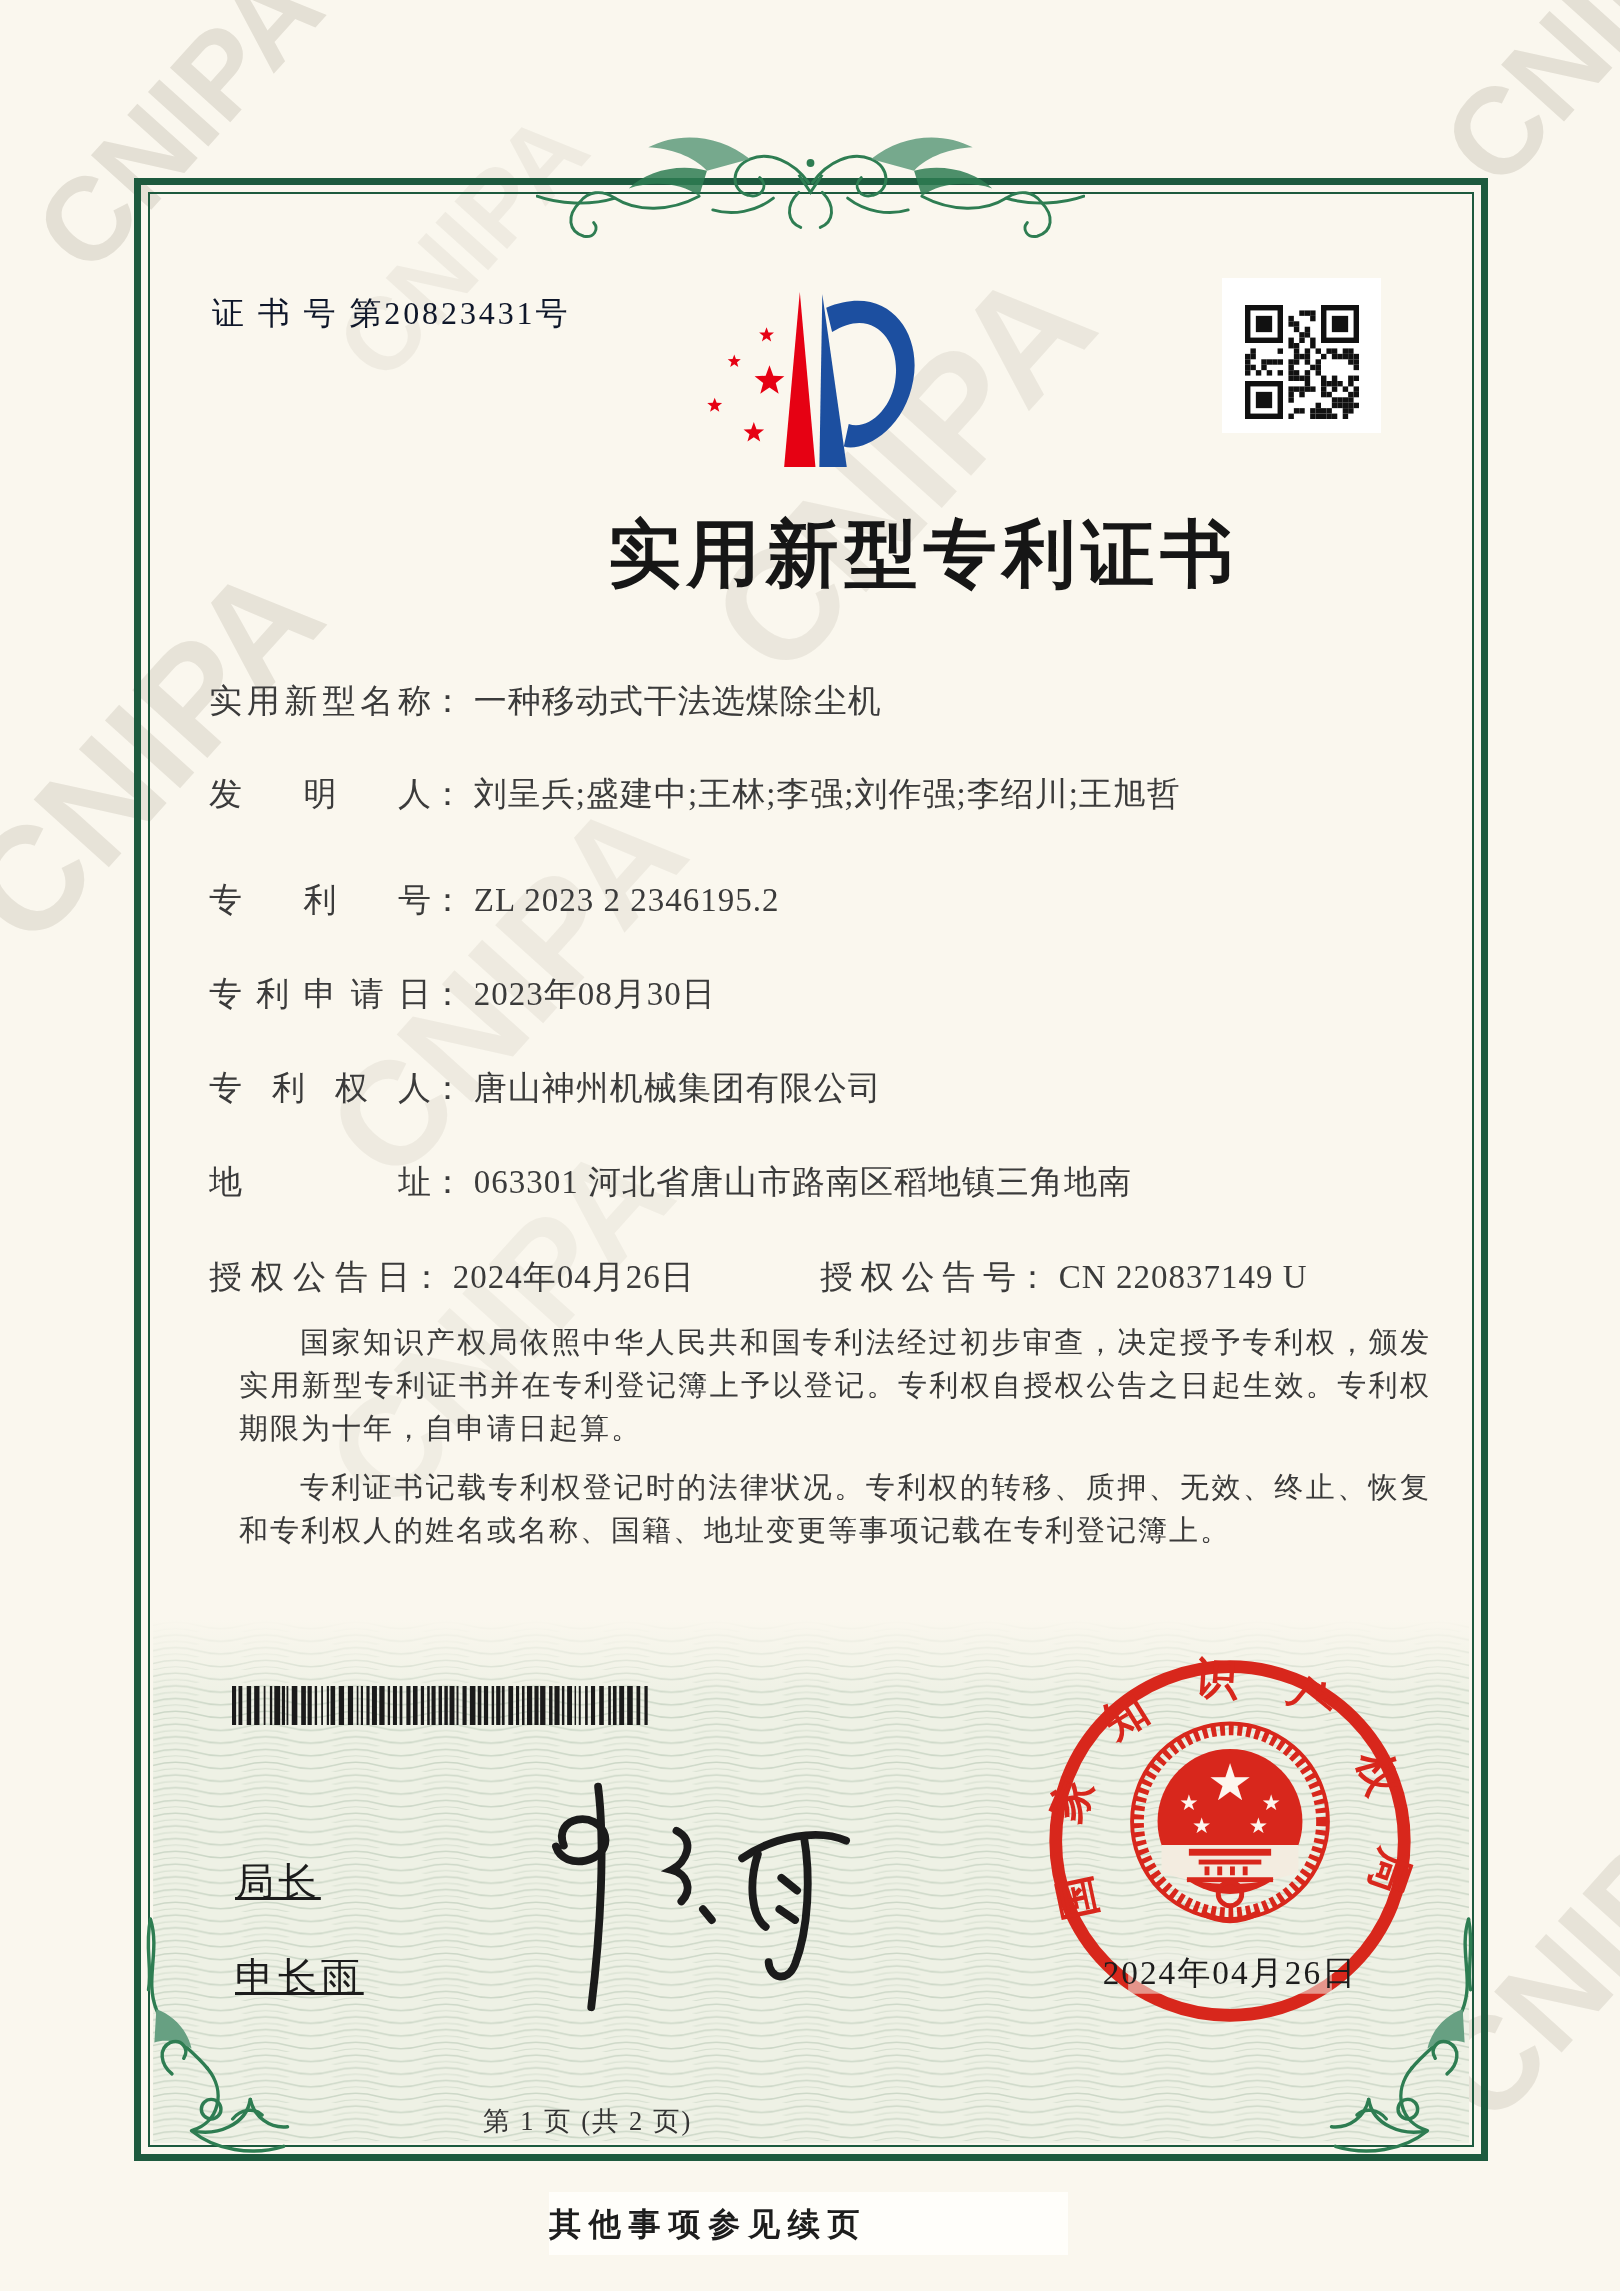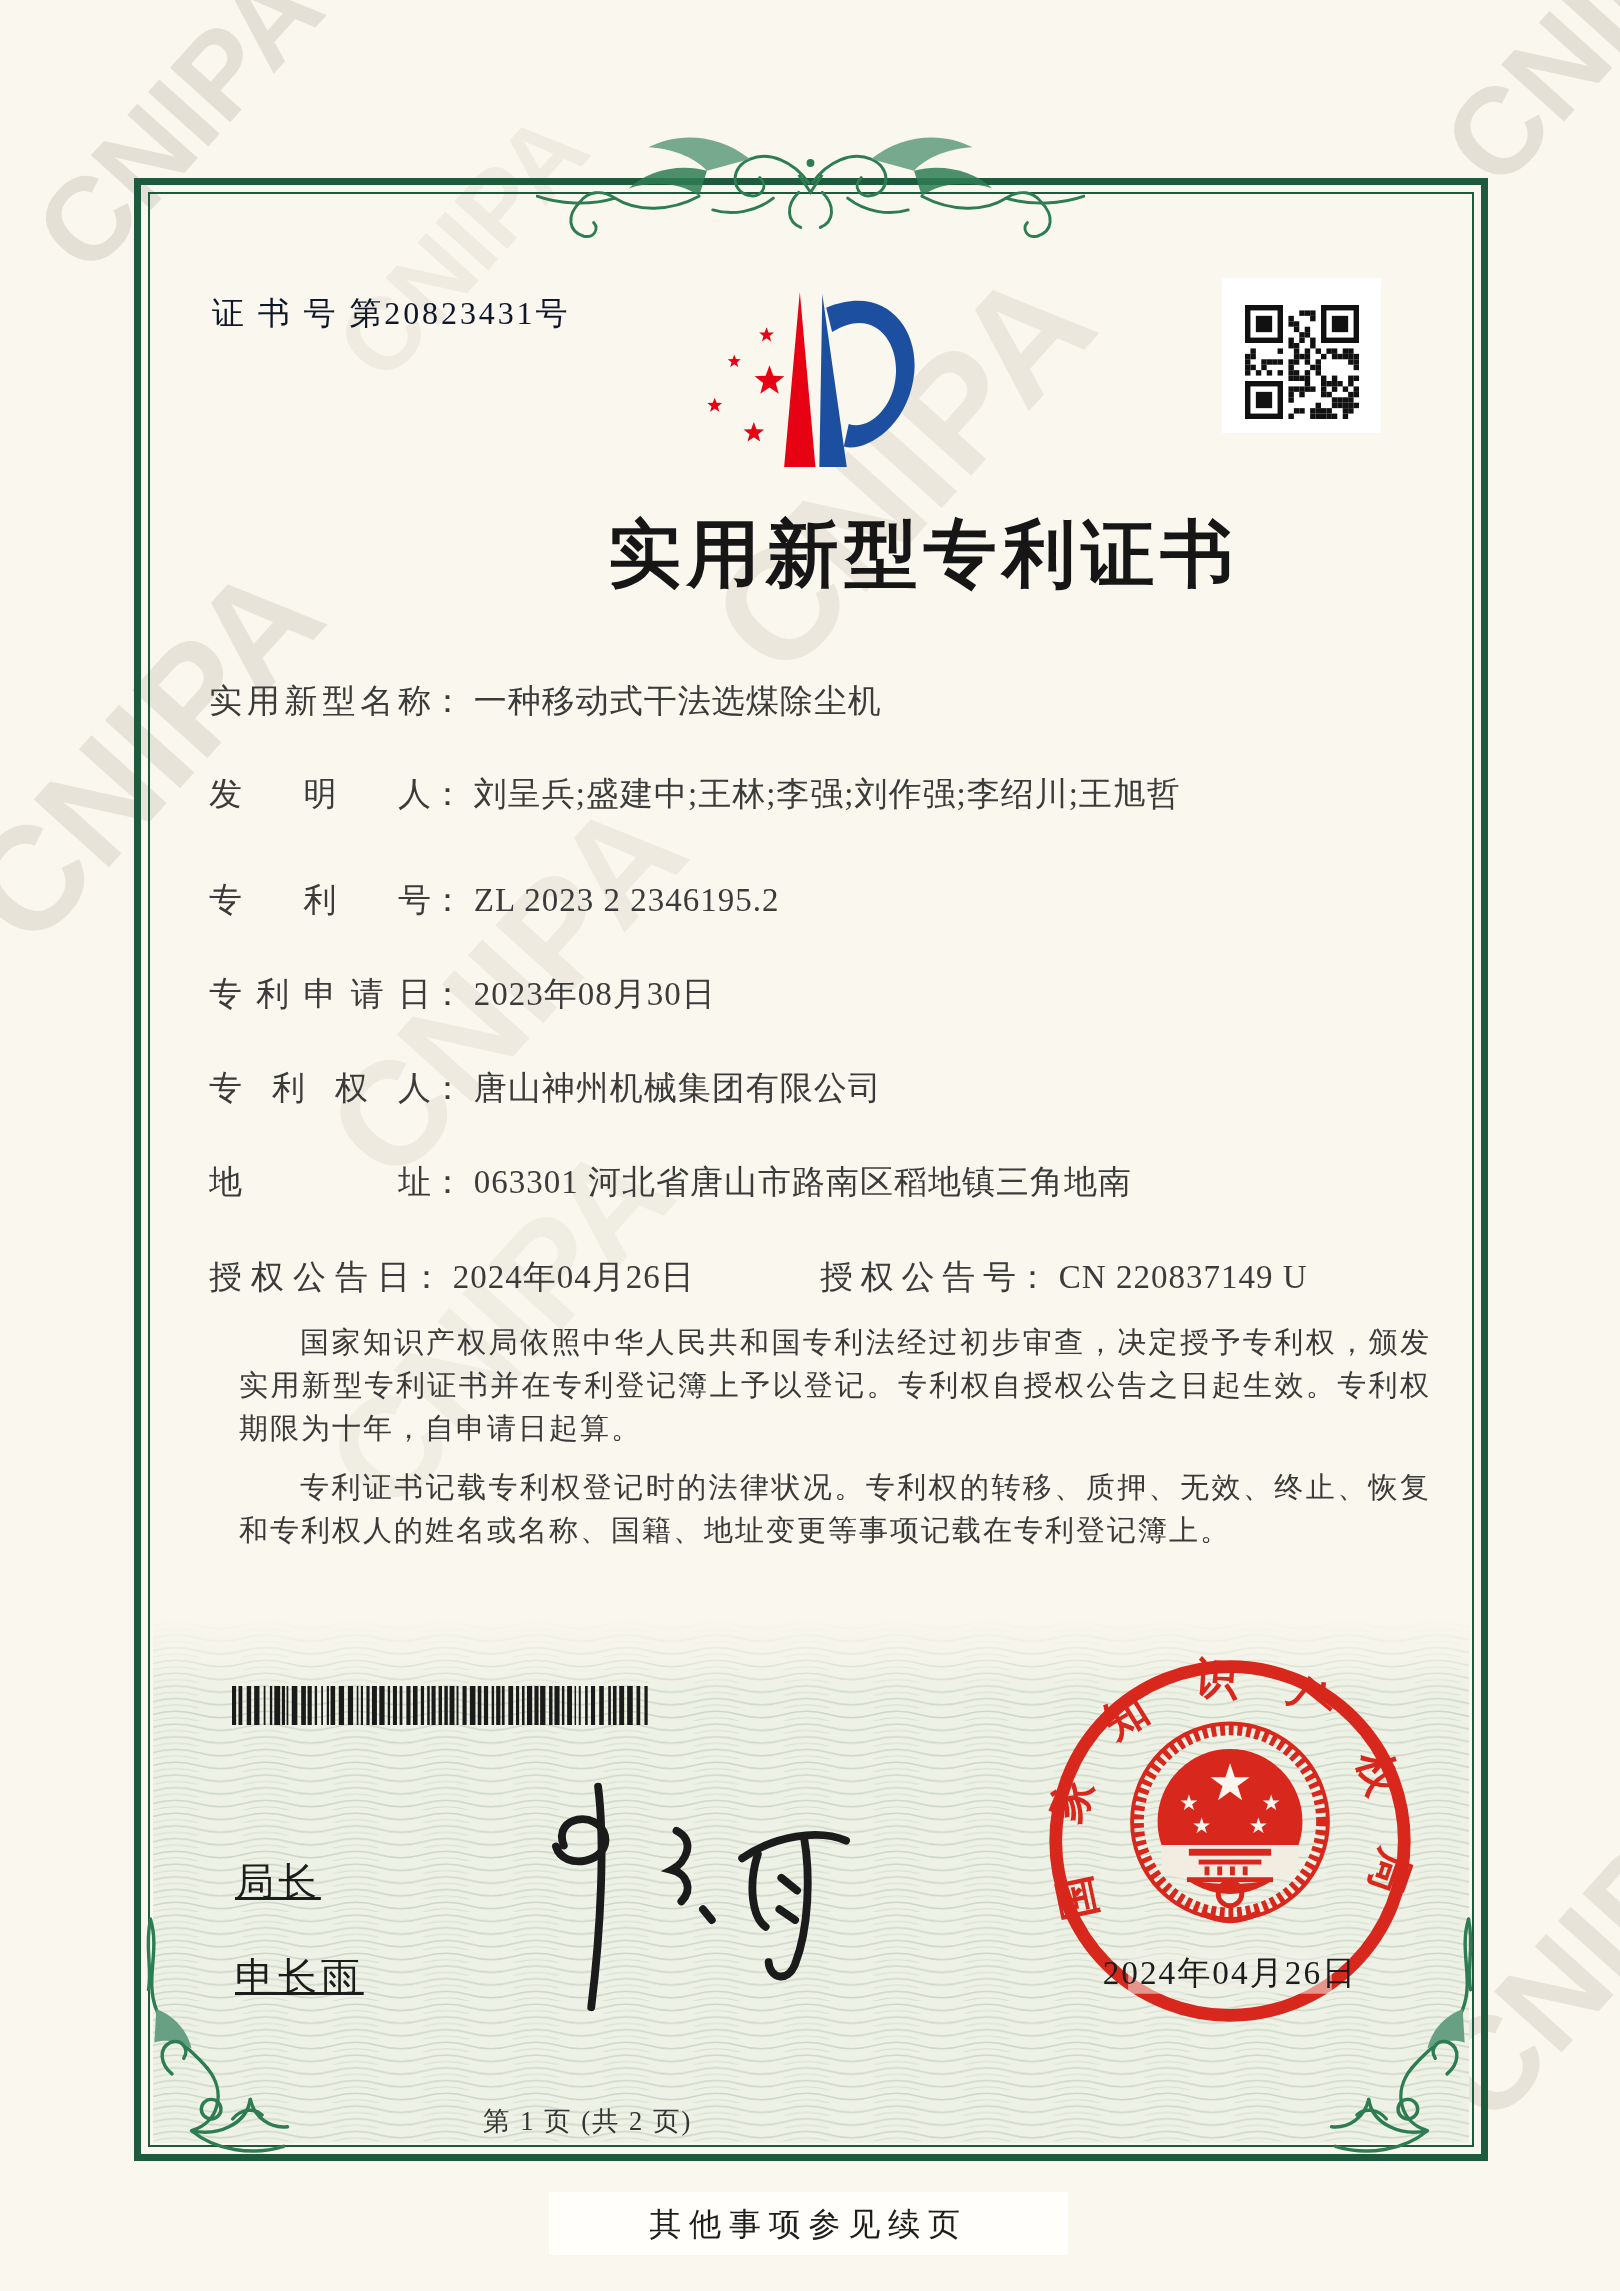--- a/index.html
+++ b/index.html
@@ -27,22 +27,22 @@
   .fcolon{display:inline-block;margin-right:9.8px;}
   .fval{letter-spacing:1px;}
   .inv2{position:absolute;left:464px;top:825px;font-size:33px;letter-spacing:1px;white-space:nowrap;}
   .para{position:absolute;left:239px;width:1192px;font-size:29px;line-height:43px;letter-spacing:2px;
       text-align:justify;text-indent:61px;color:#3a3a3a;}
   .director{position:absolute;left:235px;font-family:"Liberation Sans","DejaVu Sans",sans-serif;
       font-size:39px;color:#1c1c1c;letter-spacing:3.9px;text-decoration:underline;}
   .pageno{position:absolute;left:483px;top:2103px;width:549px;text-align:left;font-size:26.5px;
       letter-spacing:2px;color:#333;}
   .footer-band{position:absolute;left:549px;top:2192px;width:519px;height:63px;background:#fffefa;}
-  .footer-note{position:absolute;left:549px;top:2203px;width:519px;text-align:center;font-size:32px;
-      letter-spacing:7.8px;color:#1d1d1d;}
+  .footer-note{position:absolute;left:549px;top:2203px;width:519px;font-size:32px;
+      letter-spacing:7.8px;color:#1d1d1d;font-weight:bold;}
   svg{display:block;}
 </style>
 </head>
 <body>
 
 <div class="page">
 
   <span class="wm" style="left:7.8px;top:206px;font-size:118px;opacity:.30;">CNIPA</span>
   <span class="wm" style="left:1415px;top:118px;font-size:123px;opacity:.30;">CNIPA</span>
   <span class="wm" style="left:314px;top:323px;font-size:103px;opacity:.15;">CNIPA</span>

